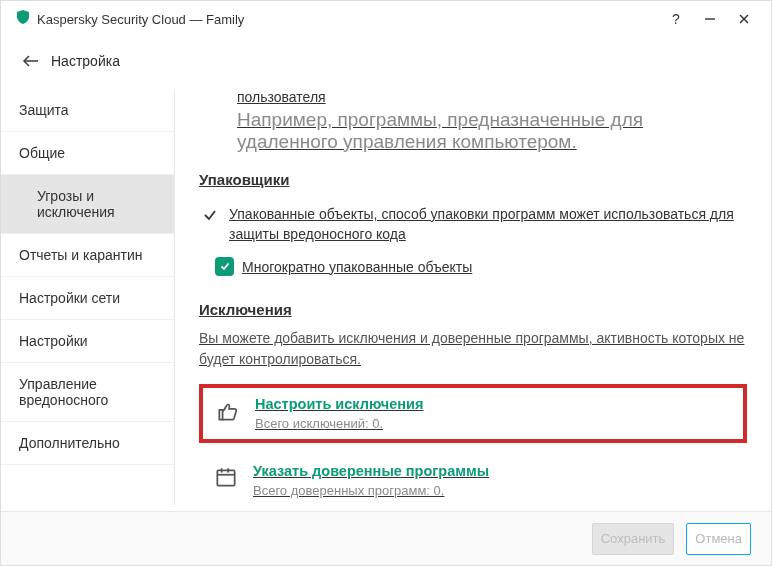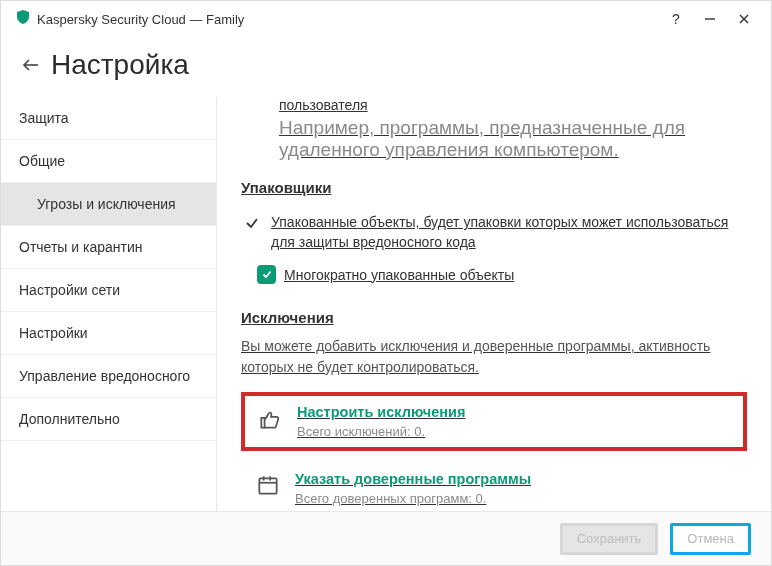--- a/index.html
+++ b/index.html
@@ -45,30 +45,30 @@
     height: 24px;
     display: flex;
     align-items: center;
     justify-content: center;
     margin-right: 8px;
     cursor: pointer;
     font-size: 18px;
     color: #444;
   }
   .header h1 {
-    font-size: 28px;
+    font-size: 14px;
     font-weight: 400;
     color: #2c2c2c;
   }
   .body {
     display: flex;
     height: calc(100% - 36px - 58px - 54px);
   }
   .sidebar {
-    width: 216px;
+    width: 174px;
     border-right: 1px solid #e8e8e8;
   }
   .sidebar .item {
     padding: 13px 18px;
     font-size: 14px;
     color: #333;
     border-bottom: 1px solid #f0f0f0;
     cursor: pointer;
   }
   .sidebar .item.active {
@@ -166,23 +166,23 @@
     height: 54px;
     background: #fafafa;
     border-top: 1px solid #e8e8e8;
     display: flex;
     align-items: center;
     justify-content: flex-end;
     padding: 0 20px;
   }
   .footer button {
     height: 32px;
-    padding: 0 14px;
+    padding: 0 8px;
     font-size: 13px;
-    border: 3px solid #0ea5e9;
+    border: 1px solid #0ea5e9;
     background: #fff;
     color: #b8b8b8;
     border-radius: 2px;
     margin-left: 12px;
     cursor: pointer;
   }
   .footer button.primary {
     background: #e5e5e5;
     border-color: #d6d6d6;
     color: #bdbdbd;
@@ -240,21 +240,21 @@
     <div class="sub-desc">Например, программы, предназначенные для удаленного управления компьютером.</div>
 
     <h3>Упаковщики</h3>
 
     <div class="check-row">
       <span class="chk plain">
         <svg width="16" height="16" viewBox="0 0 16 16">
             <polyline points="3,8 7,12 13,4" fill="none" stroke="#333" stroke-width="1.8"></polyline>
           </svg>
       </span>
-      <span class="txt">Упакованные объекты, будет упаковки которых может использоваться для защиты вредоносного кода</span>
+      <span class="txt">Упакованные объекты, способ упаковки программ может использоваться для защиты вредоносного кода</span>
     </div>
 
     <div class="check-row" style="margin-bottom:18px;padding-left:16px;">
       <span class="chk filled">
         <svg width="12" height="12" viewBox="0 0 12 12">
             <polyline points="2.5,6.5 5,9 9.5,3.5" fill="none" stroke="#fff" stroke-width="1.8"></polyline>
           </svg>
       </span>
       <span class="txt">Многократно упакованные объекты</span>
     </div>

